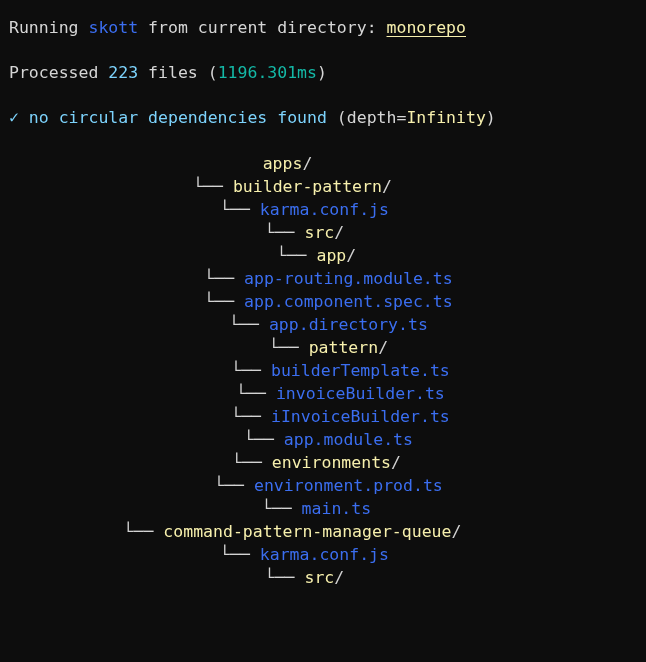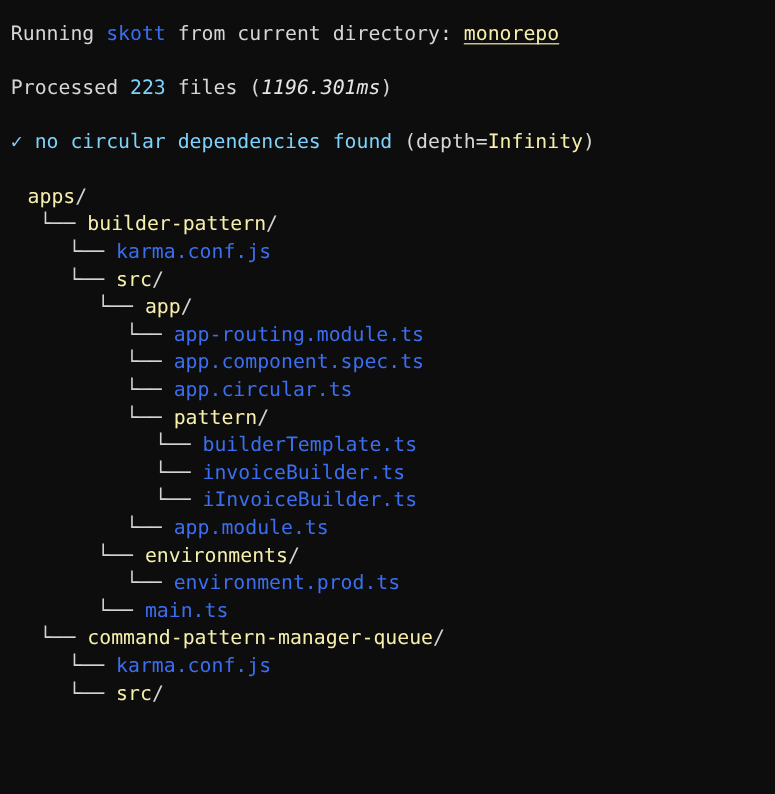--- a/index.html
+++ b/index.html
@@ -27,38 +27,39 @@
     height: 23px;
     white-space: pre;
     color: #d6d6d6;
   }
   .head-gap {
     height: 22px;
   }
   .tree {
     padding-left: 9px;
     margin-top: 23px;
+    text-align: center;
   }
   .row {
     height: 23px;
     white-space: pre;
     display: block;
   }
   .connector {
     color: #d3d3d3;
     white-space: pre;
   }
   .indent {
     white-space: pre;
     display: inline-block;
   }
   .c-blue   { color: #3b6ef0; }
   .c-yellow { color: #f7f0ad; }
   .c-green  { color: #7dd3fc; }
-  .c-magenta{ color: #e5e5e5; font-style: italic; }
+  .c-magenta{ color: #14b8a6; }
   .c-white  { color: #d6d6d6; }
   .c-gray   { color: #d3d3d3; }
   .underline { text-decoration: underline; text-underline-offset: 3px; }
 </style>
 </head>
 <body>
 
 <div id="terminal">
 
   <div class="head-block">
@@ -76,21 +77,21 @@
   </div>
 
   <div class="tree" id="tree-root">
       <div class="row"><span class="indent" style="width: 14px;"></span><span class="c-yellow">apps</span><span class="c-gray">/</span></div>
       <div class="row"><span class="indent" style="width: 24px;"></span><span class="connector">└── </span><span class="c-yellow">builder-pattern</span><span class="c-gray">/</span></div>
       <div class="row"><span class="indent" style="width: 48px;"></span><span class="connector">└── </span><span class="c-blue">karma.conf.js</span></div>
       <div class="row"><span class="indent" style="width: 48px;"></span><span class="connector">└── </span><span class="c-yellow">src</span><span class="c-gray">/</span></div>
       <div class="row"><span class="indent" style="width: 72px;"></span><span class="connector">└── </span><span class="c-yellow">app</span><span class="c-gray">/</span></div>
       <div class="row"><span class="indent" style="width: 96px;"></span><span class="connector">└── </span><span class="c-blue">app-routing.module.ts</span></div>
       <div class="row"><span class="indent" style="width: 96px;"></span><span class="connector">└── </span><span class="c-blue">app.component.spec.ts</span></div>
-      <div class="row"><span class="indent" style="width: 96px;"></span><span class="connector">└── </span><span class="c-blue">app.circular.ts</span></div>
+      <div class="row"><span class="indent" style="width: 96px;"></span><span class="connector">└── </span><span class="c-blue">app.directory.ts</span></div>
       <div class="row"><span class="indent" style="width: 96px;"></span><span class="connector">└── </span><span class="c-yellow">pattern</span><span class="c-gray">/</span></div>
       <div class="row"><span class="indent" style="width: 120px;"></span><span class="connector">└── </span><span class="c-blue">builderTemplate.ts</span></div>
       <div class="row"><span class="indent" style="width: 120px;"></span><span class="connector">└── </span><span class="c-blue">invoiceBuilder.ts</span></div>
       <div class="row"><span class="indent" style="width: 120px;"></span><span class="connector">└── </span><span class="c-blue">iInvoiceBuilder.ts</span></div>
       <div class="row"><span class="indent" style="width: 96px;"></span><span class="connector">└── </span><span class="c-blue">app.module.ts</span></div>
       <div class="row"><span class="indent" style="width: 72px;"></span><span class="connector">└── </span><span class="c-yellow">environments</span><span class="c-gray">/</span></div>
       <div class="row"><span class="indent" style="width: 96px;"></span><span class="connector">└── </span><span class="c-blue">environment.prod.ts</span></div>
       <div class="row"><span class="indent" style="width: 72px;"></span><span class="connector">└── </span><span class="c-blue">main.ts</span></div>
       <div class="row"><span class="indent" style="width: 24px;"></span><span class="connector">└── </span><span class="c-yellow">command-pattern-manager-queue</span><span class="c-gray">/</span></div>
       <div class="row"><span class="indent" style="width: 48px;"></span><span class="connector">└── </span><span class="c-blue">karma.conf.js</span></div>

